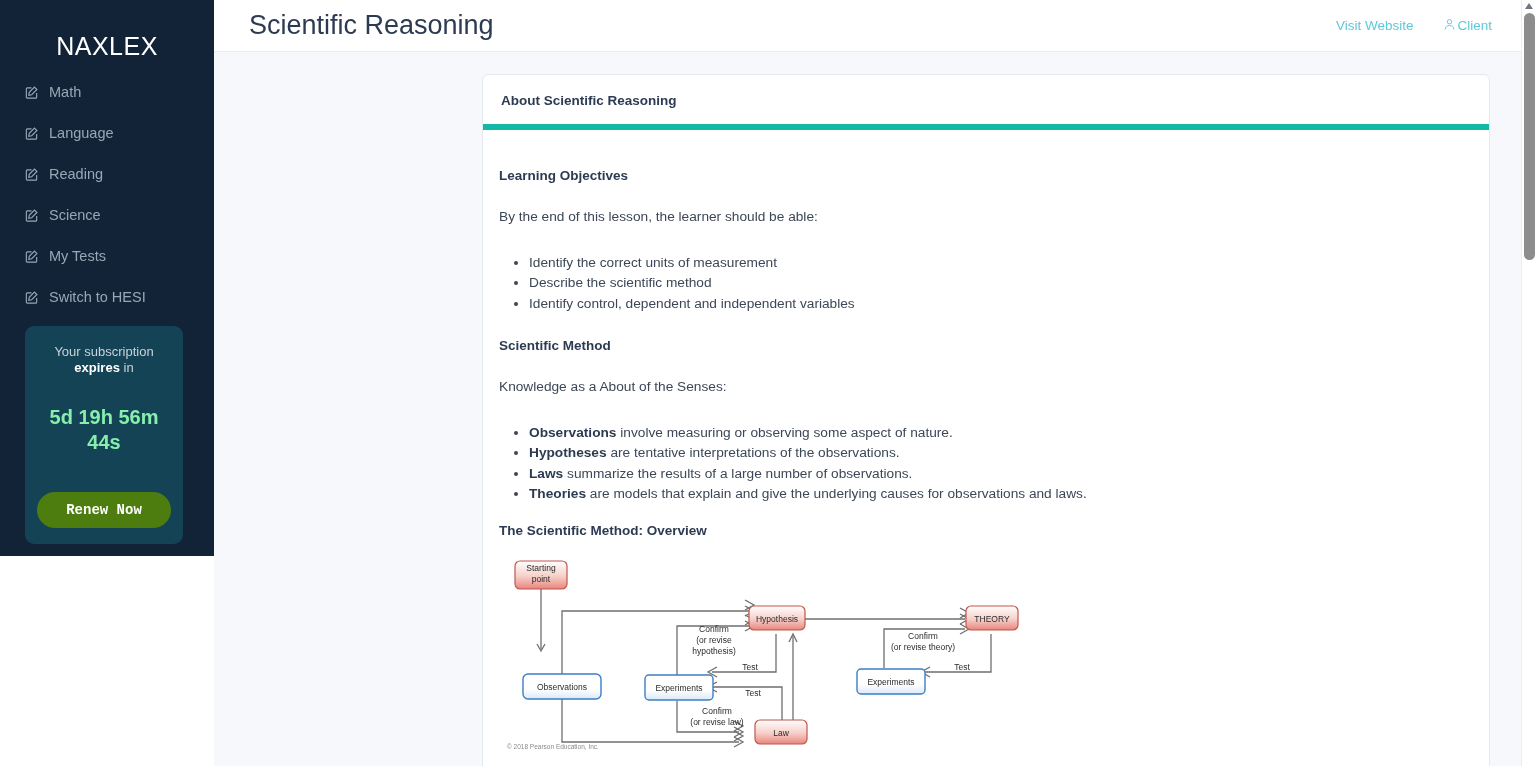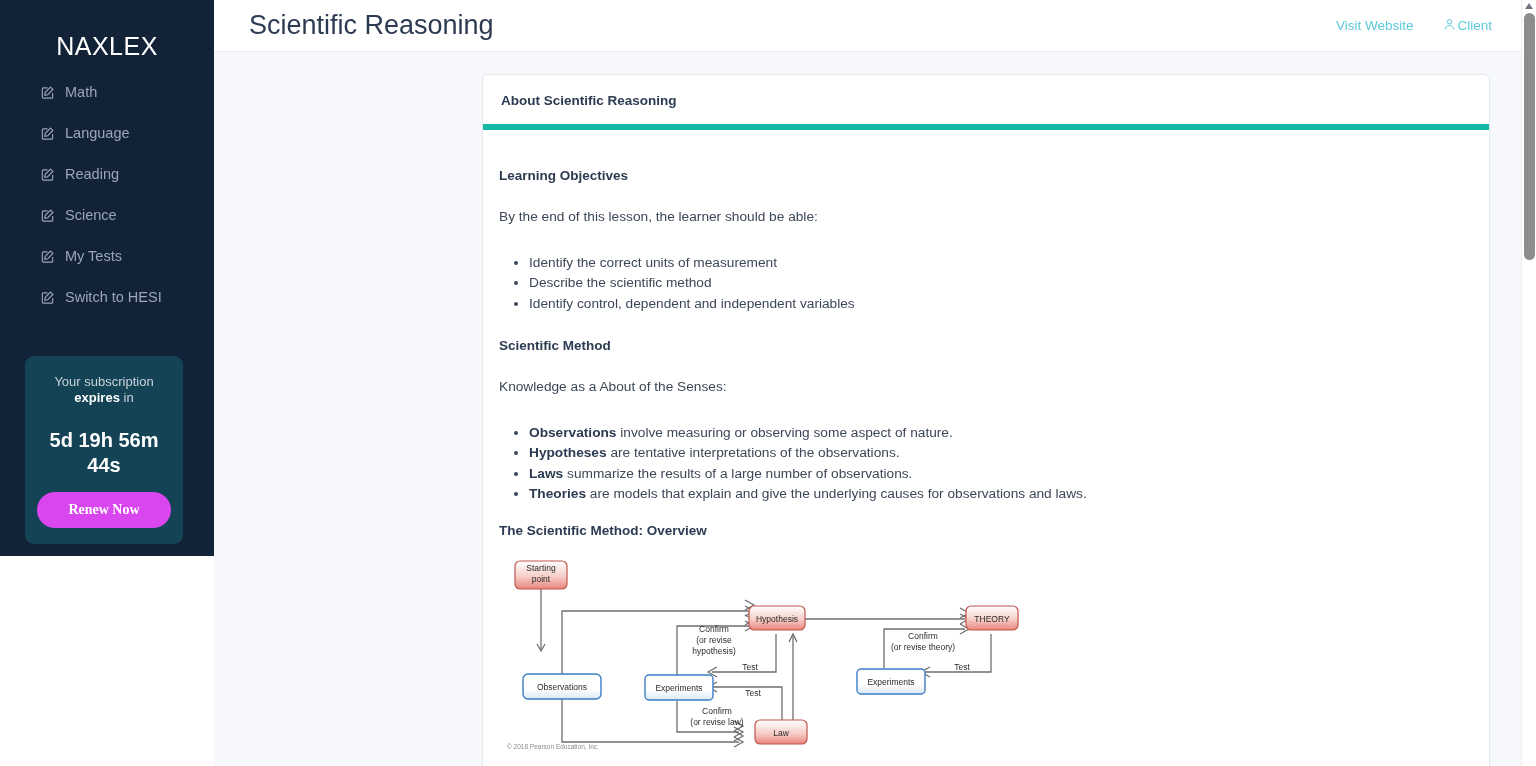--- a/index.html
+++ b/index.html
@@ -20,21 +20,21 @@
     position: relative;
   }
   .brand {
     color: #ffffff;
     font-size: 25px;
     font-weight: 400;
     text-align: center;
     letter-spacing: 0.5px;
     padding: 32px 0 14px 0;
   }
-  .nav { padding: 0 0 0 16px; }
+  .nav { padding: 0 0 0 0; }
   .nav-item {
     display: flex; align-items: center;
     gap: 10px;
     padding: 9px 0 9px 24px;
     color: #9aa6b5;
     font-size: 14.5px;
     cursor: pointer;
     margin-bottom: 7px;
   }
   .nav-ico { width: 15px; height: 15px; flex: 0 0 15px; display:block; }
@@ -44,34 +44,34 @@
     left: 25px; bottom: 12px;
     width: 158px;
     background: #144356;
     border-radius: 9px;
     padding: 18px 12px 16px 12px;
     text-align: center;
   }
   .sub-line1 { color: #c9d3da; font-size: 13px; line-height: 16px; }
   .sub-line1 b { color: #ffffff; font-weight: 700; }
   .sub-timer {
-    color: #ffffff;
+    color: #86efac;
     font-size: 20px; font-weight: 700;
     line-height: 25px;
-    margin-top: 22px;
+    margin-top: 29px;
   }
   .renew-btn {
-    margin-top: 14px;
+    margin-top: 37px;
     display: block; width: 100%;
-    background: #d946ef;
+    background: #4d7c0f;
     color: #ffffff;
     border: none; border-radius: 20px;
     padding: 10px 0;
     font-size: 14px; font-weight: 700;
-    font-family: Liberation Serif, serif;
+    font-family: Liberation Mono, monospace;
     cursor: pointer;
   }
 
   
   .main { flex: 1; height: 766px; position: relative; background: #f6f8fb; overflow: hidden; }
   .topbar {
     height: 52px; background: #ffffff;
     border-bottom: 1px solid #e9ecf2;
     display: flex; align-items: center; justify-content: space-between;
     padding: 0 22px 0 35px;

